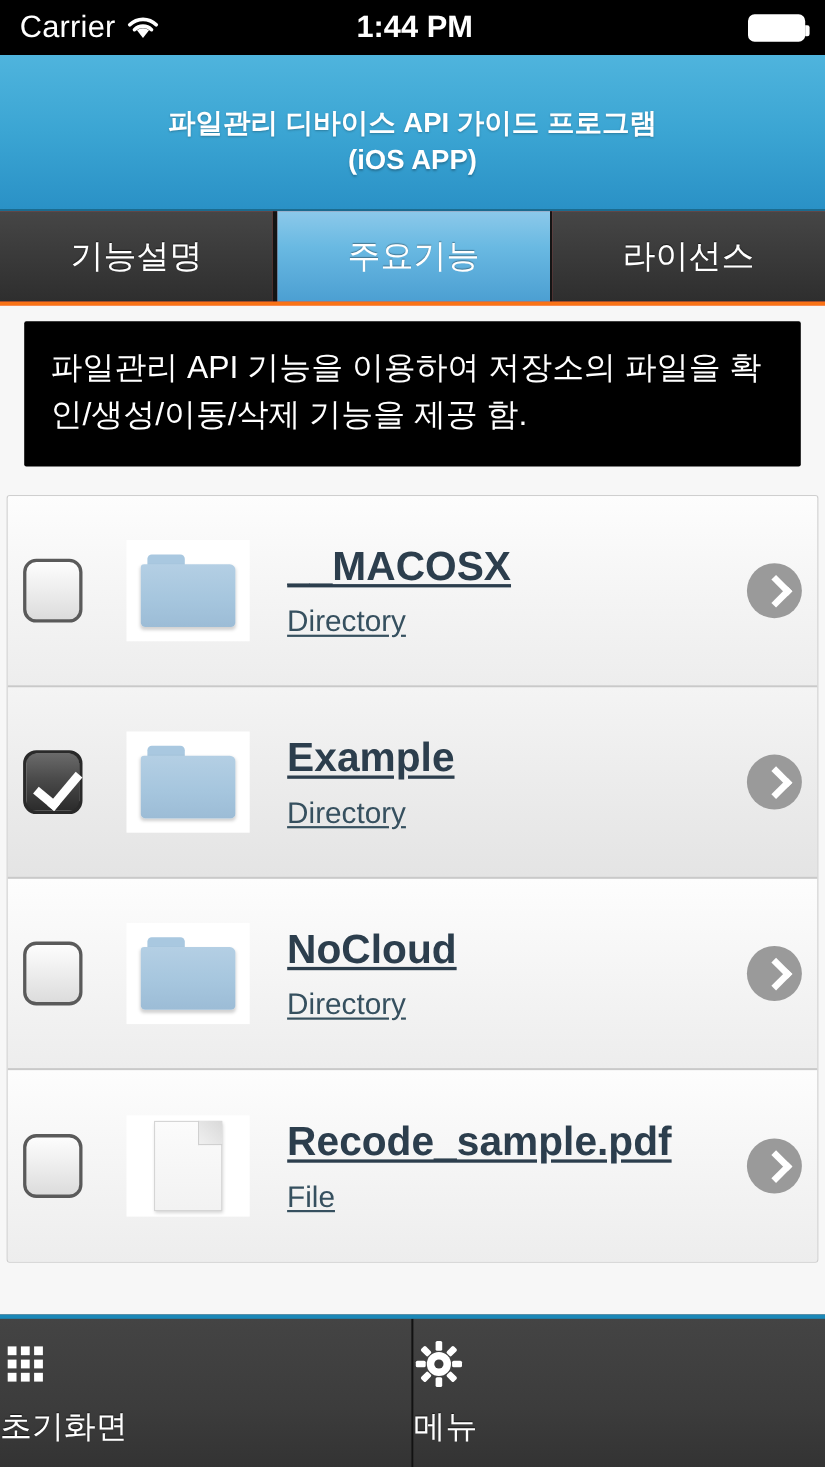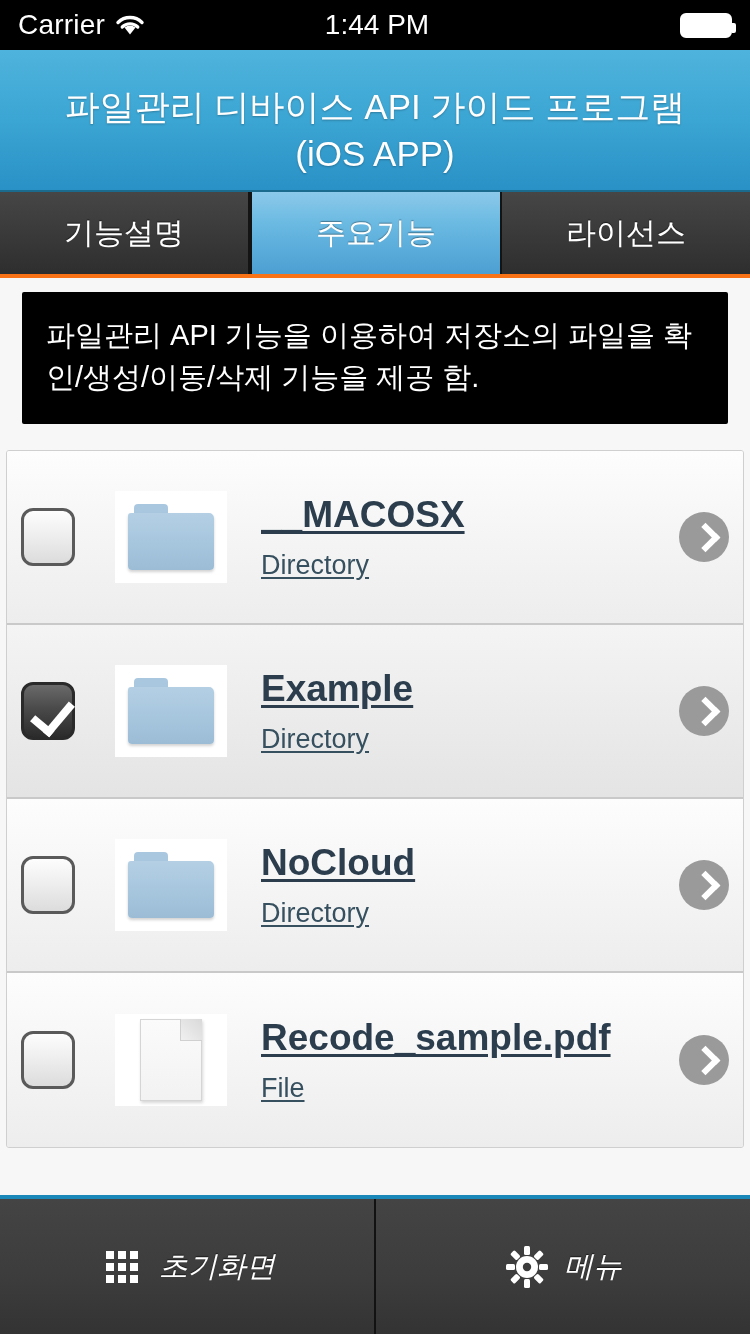--- a/index.html
+++ b/index.html
@@ -14,42 +14,42 @@
   
   .statusbar {
     height: 50px; background: #000; color: #fff;
     display: flex; align-items: center; flex: 0 0 50px;
     position: relative; padding: 0 18px;
   }
   .sb-left { display: flex; align-items: center; gap: 10px; }
   .sb-carrier { font-size: 28px; letter-spacing: .2px; }
   .sb-time {
     position: absolute; left: 4px; right: 0; text-align: center;
-    font-size: 28px; font-weight: normal; pointer-events: none;
+    font-size: 28px; font-weight: bold; pointer-events: none;
   }
   .sb-right { margin-left: auto; display: flex; align-items: center; }
   .battery {
     width: 52px; height: 25px; border: 3px solid #fff; border-radius: 6px;
     position: relative; background: #fff;
   }
   .battery::after {
     content: ""; position: absolute; right: -7px; top: 7px;
     width: 4px; height: 10px; background: #fff; border-radius: 0 2px 2px 0;
   }
   .wifi { width: 30px; height: 22px; position: relative; }
 
   
   .header {
     flex: 0 0 140px;
     background: linear-gradient(to bottom, #4fb4dd 0%, #3ba5d3 50%, #2a91c6 100%);
     color: #fff; display: flex; align-items: center; justify-content: center;
     text-align: center; padding: 0 20px;
   }
   .header-title {
-    font-size: 35px; font-weight: normal; line-height: 1.35;
+    font-size: 25px; font-weight: bold; line-height: 1.35;
     text-shadow: 0 1px 2px rgba(0,0,0,.25);
     margin-top: 20px;
   }
 
   
   .tabbar {
     flex: 0 0 88px; display: flex;
     background: #ef4444;
     border-top: 2px solid #1b6b8f;
     border-bottom: 4px solid #f97316;
@@ -172,24 +172,24 @@
     border: solid #fff; border-width: 6px 6px 0 0;
     transform: rotate(45deg);
   }
 
   
   .toolbar {
     flex: 0 0 139px; display: flex;
     background: #3d3d3d; border-top: 4px solid #1a88b8;
   }
   .tb-btn {
-    flex: 1; display: flex; flex-direction: row;
-    align-items: center; justify-content: center; gap: 14px;
+    flex: 1; display: flex; flex-direction: column;
+    align-items: flex-start; justify-content: center; gap: 14px;
     background: linear-gradient(to bottom, #444 0%, #3c3c3c 60%, #333 100%);
-    border-right: 2px solid #121212; color: #fff; font-style: italic;
+    border-right: 2px solid #121212; color: #fff;
   }
   .tb-btn:last-child { border-right: none; }
   .tb-label { font-size: 29px; text-shadow: 0 -1px 1px rgba(0,0,0,.6); }
   .tb-icon { width: 46px; height: 46px; display: flex; align-items: center; justify-content: center; }
   .grid-icon { display: grid; grid-template-columns: repeat(3, 8px); grid-template-rows: repeat(3, 8px); gap: 4px; }
   .grid-icon i { display: block; width: 8px; height: 8px; background: #fff; }
 </style>
 </head>
 <body>
 

